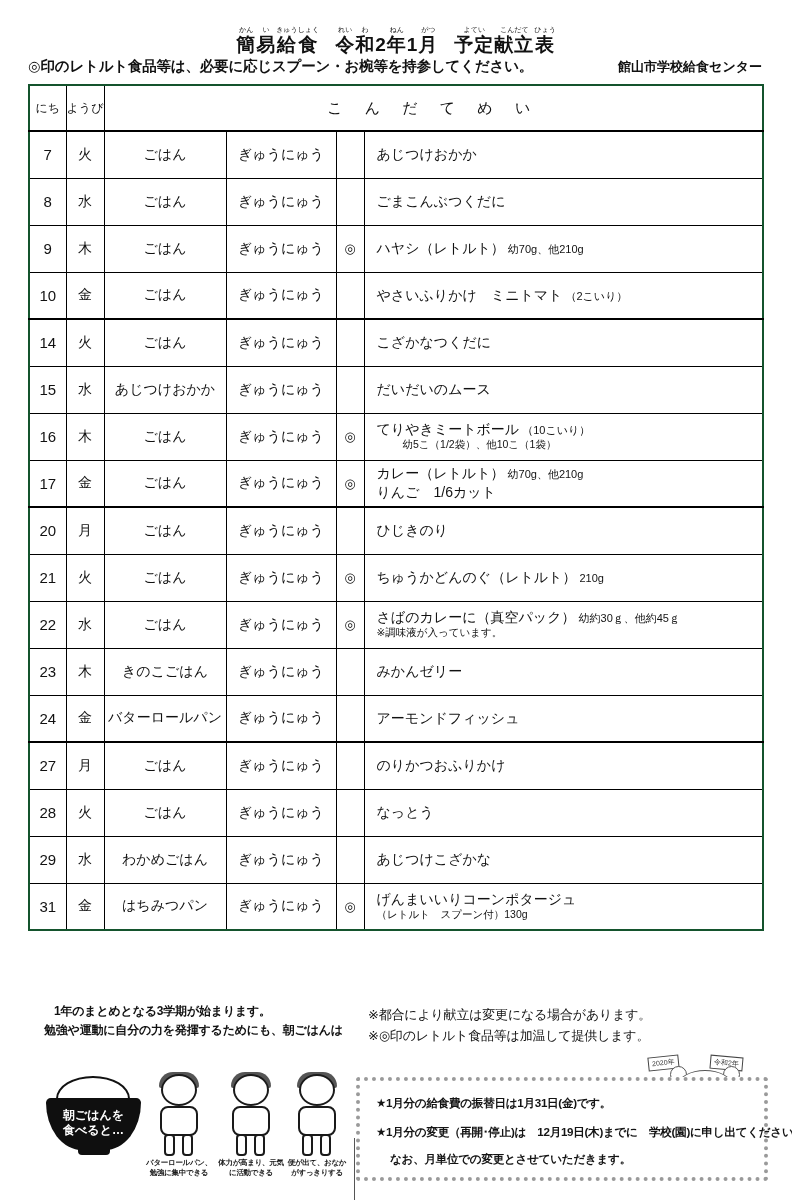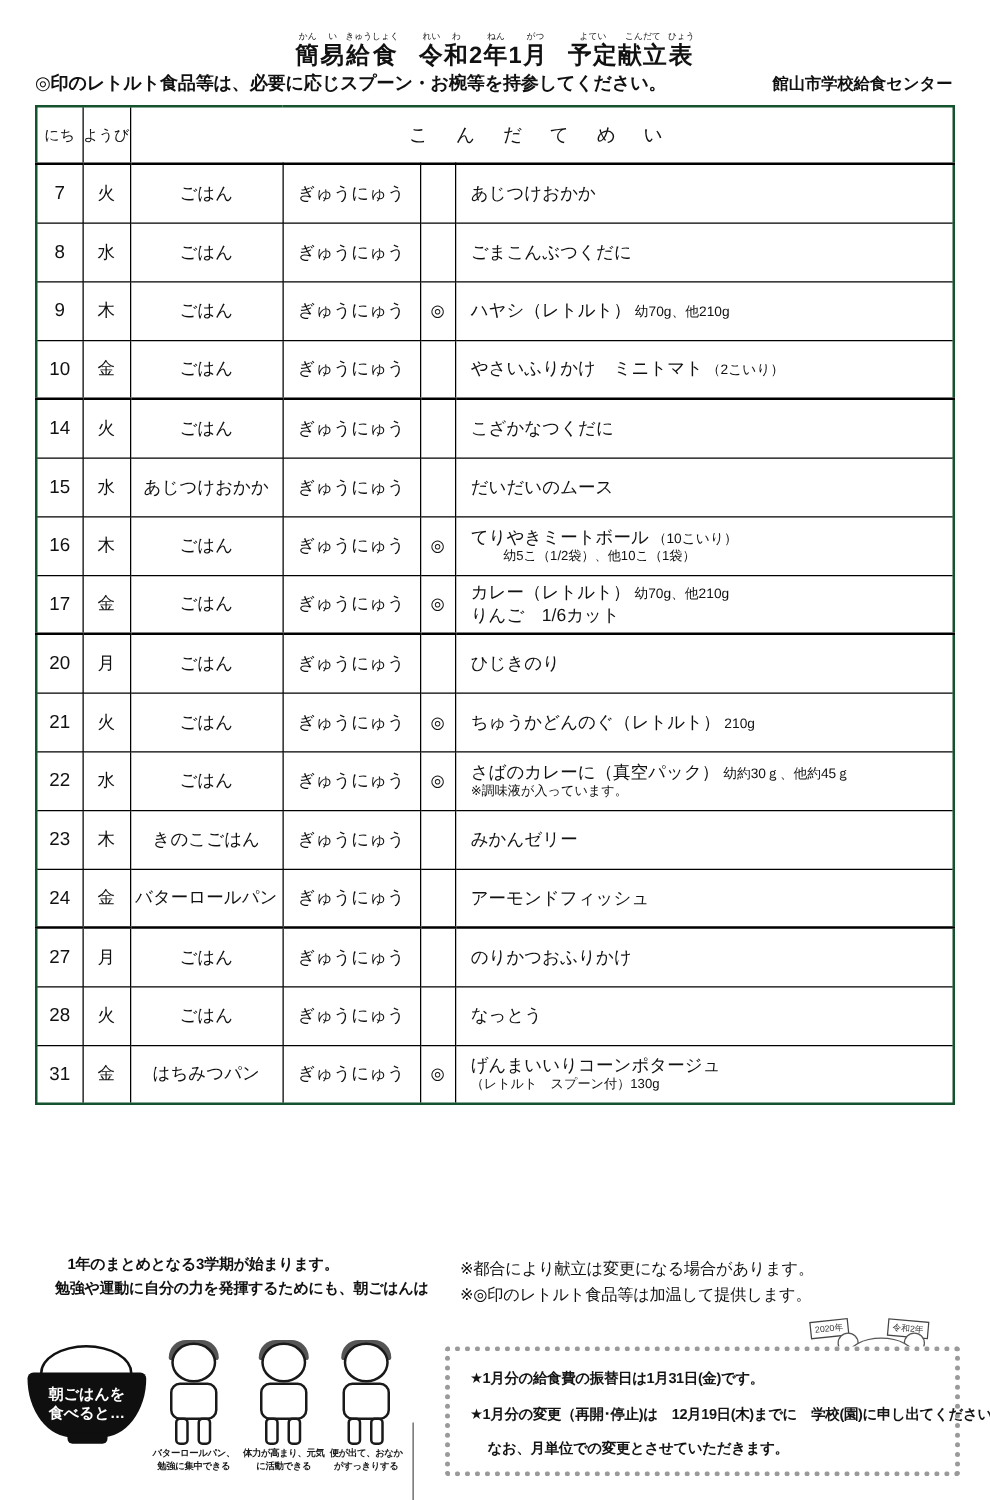--- a/index.html
+++ b/index.html
@@ -143,21 +143,21 @@
     font-weight: 700;
     line-height: 1.55;
     letter-spacing: -0.2px;
   }
   .msg .l1 { padding-left: 24px; }
   .msg .l2 { padding-left: 14px; }
   .msg .l3 { padding-left: 0px; }
 
   .illus {
     position: absolute;
-    left: 0; top: 72px;
+    left: 24px; top: 72px;
     width: 320px; height: 110px;
   }
   .bowl {
     position: absolute; left: 22px; top: 4px;
     width: 95px; height: 88px;
   }
   .bowl .rice {
     position: absolute; left: 10px; top: 0px;
     width: 74px; height: 30px;
     background: #fff;
@@ -526,20 +526,30 @@
             <td class="day">28</td>
             <td class="week">火</td>
             <td class="staple">ごはん</td>
             <td class="milk">ぎゅうにゅう</td>
             <td class="mark"></td>
             <td class="menu">
               <span class="m-main">なっとう</span>
             </td>
           </tr>
           <tr class="r">
+            <td class="day">29</td>
+            <td class="week">水</td>
+            <td class="staple">わかめごはん</td>
+            <td class="milk">ぎゅうにゅう</td>
+            <td class="mark"></td>
+            <td class="menu">
+              <span class="m-main">あじつけこざかな</span>
+            </td>
+          </tr>
+          <tr class="r">
             <td class="day">31</td>
             <td class="week">金</td>
             <td class="staple">はちみつパン</td>
             <td class="milk">ぎゅうにゅう</td>
             <td class="mark">◎</td>
             <td class="menu">
               <span class="m-main">げんまいいりコーンポタージュ</span>
               <span class="m-sub">（レトルト　スプーン付）130g</span>
             </td>
           </tr>

